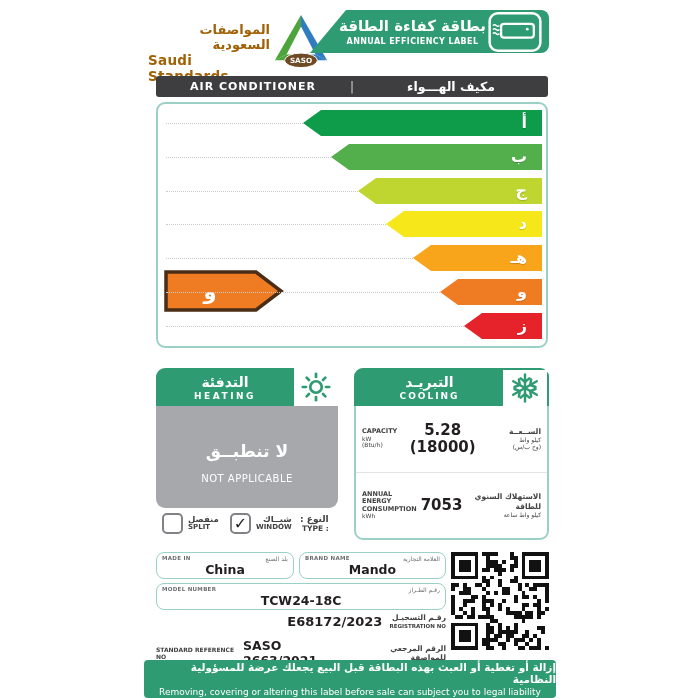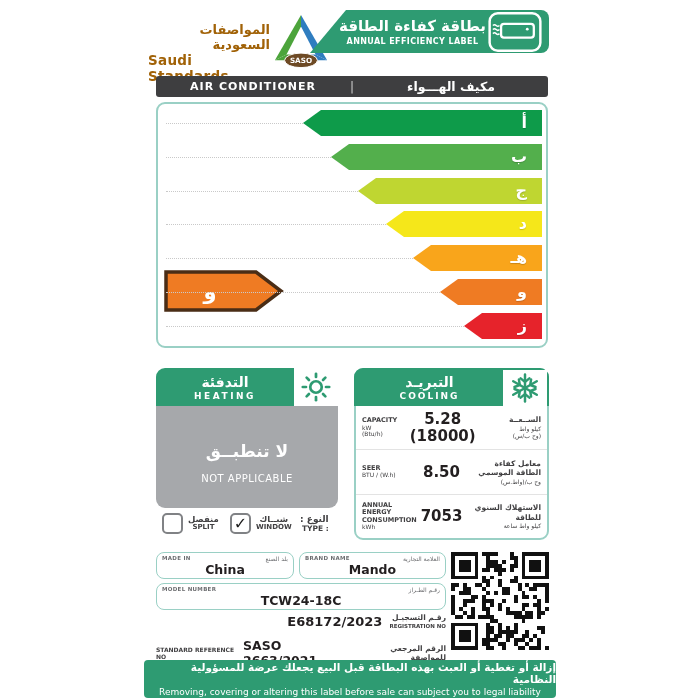--- a/index.html
+++ b/index.html
@@ -51,21 +51,21 @@
                border-radius:0 0 9px 9px; display:flex; flex-direction:column; align-items:center;
                justify-content:center; gap:12px; color:#fff; padding-top:10px; }
   .na-ar { font-size:17px; font-weight:bold; direction:rtl; letter-spacing:1px; }
   .na-en { font-size:10px; letter-spacing:.5px; }
 
   
   .type-row { position:absolute; left:12px; top:503px; width:190px; height:30px; }
   .opt { position:absolute; display:flex; align-items:center; gap:5px; }
   .cb { width:21px; height:21px; border:2px solid #808285; border-radius:5px; background:#fff;
         display:flex; align-items:center; justify-content:center; font-size:16px; font-weight:bold; color:#1a1a1a; }
-  .opt-lbl { display:flex; flex-direction:column; line-height:1.05;text-align:center; }
+  .opt-lbl { display:flex; flex-direction:column; line-height:1.05; }
   .opt-ar { font-size:8.5px; font-weight:bold; color:#414042; direction:rtl; }
   .opt-en { font-size:7px; font-weight:bold; color:#414042; }
   .type-lbl { position:absolute; left:144px; top:2px; text-align:right; line-height:1.1; }
   .type-ar { font-size:9px; font-weight:bold; color:#414042; direction:rtl; }
   .type-en { font-size:7.5px; font-weight:bold; color:#414042; }
 
   
   .cooling { position:absolute; left:210px; top:358px; width:195px; height:172px;
              border:2px solid #9AD0C5; border-radius:9px; background:#fff; }
   .cool-head { position:absolute; left:-2px; top:-2px; right:-2px; height:38px; background:#2E9B72;
@@ -274,33 +274,20 @@
           <div class="sm">(Btu/h)</div>
         </div>
         <div class="c-val">
           <div>5.28</div>
           <div>(18000)</div>
         </div>
         <div class="c-ar">
           <div class="big">الســعــة</div>
           <div class="sm">كيلو واط</div>
           <div class="sm">(وح ب/س)</div>
-        </div>
-      </div>
-      <div class="crow">
-        <div class="c-en">
-          <div class="big">SEER</div>
-          <div class="sm">BTU / (W.h)</div>
-        </div>
-        <div class="c-val">
-          <div>8.50</div>
-        </div>
-        <div class="c-ar">
-          <div class="big">معامل كفاءة الطاقة الموسمي</div>
-          <div class="sm">وح ب/(واط.س)</div>
         </div>
       </div>
       <div class="crow">
         <div class="c-en">
           <div class="big">ANNUAL ENERGY</div>
           <div class="big">CONSUMPTION</div>
           <div class="sm">kWh</div>
         </div>
         <div class="c-val">
           <div>7053</div>

